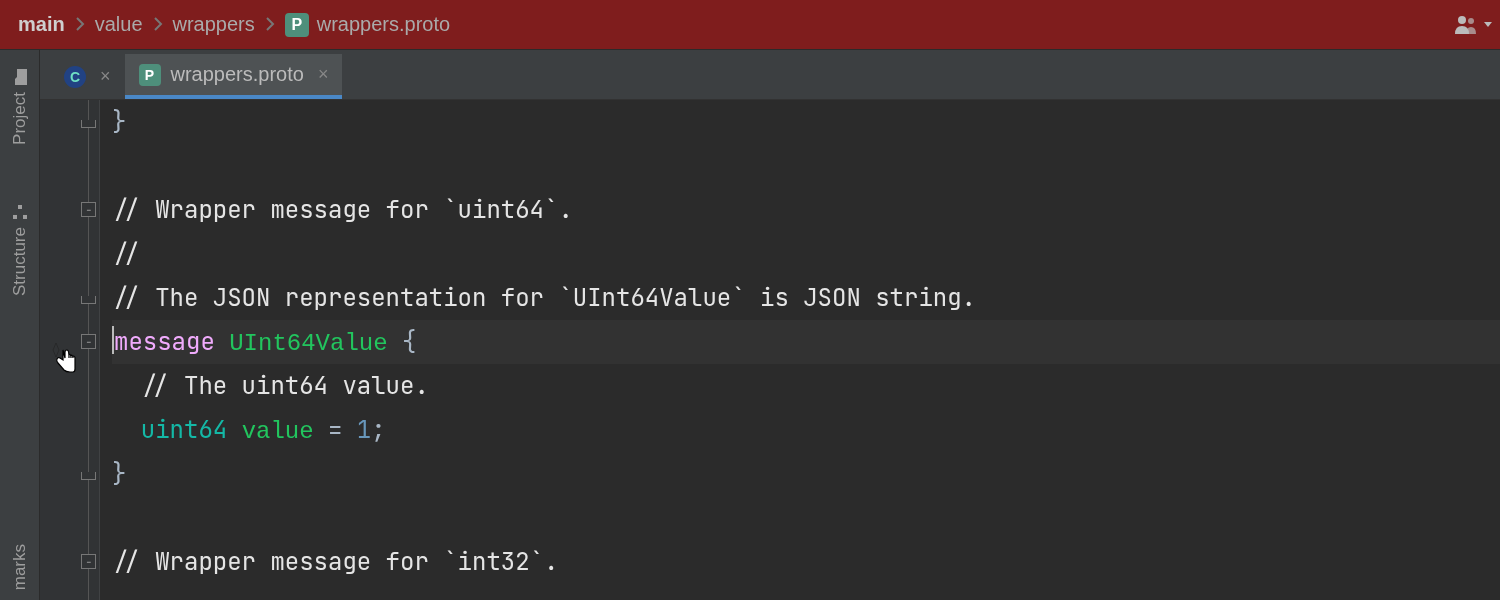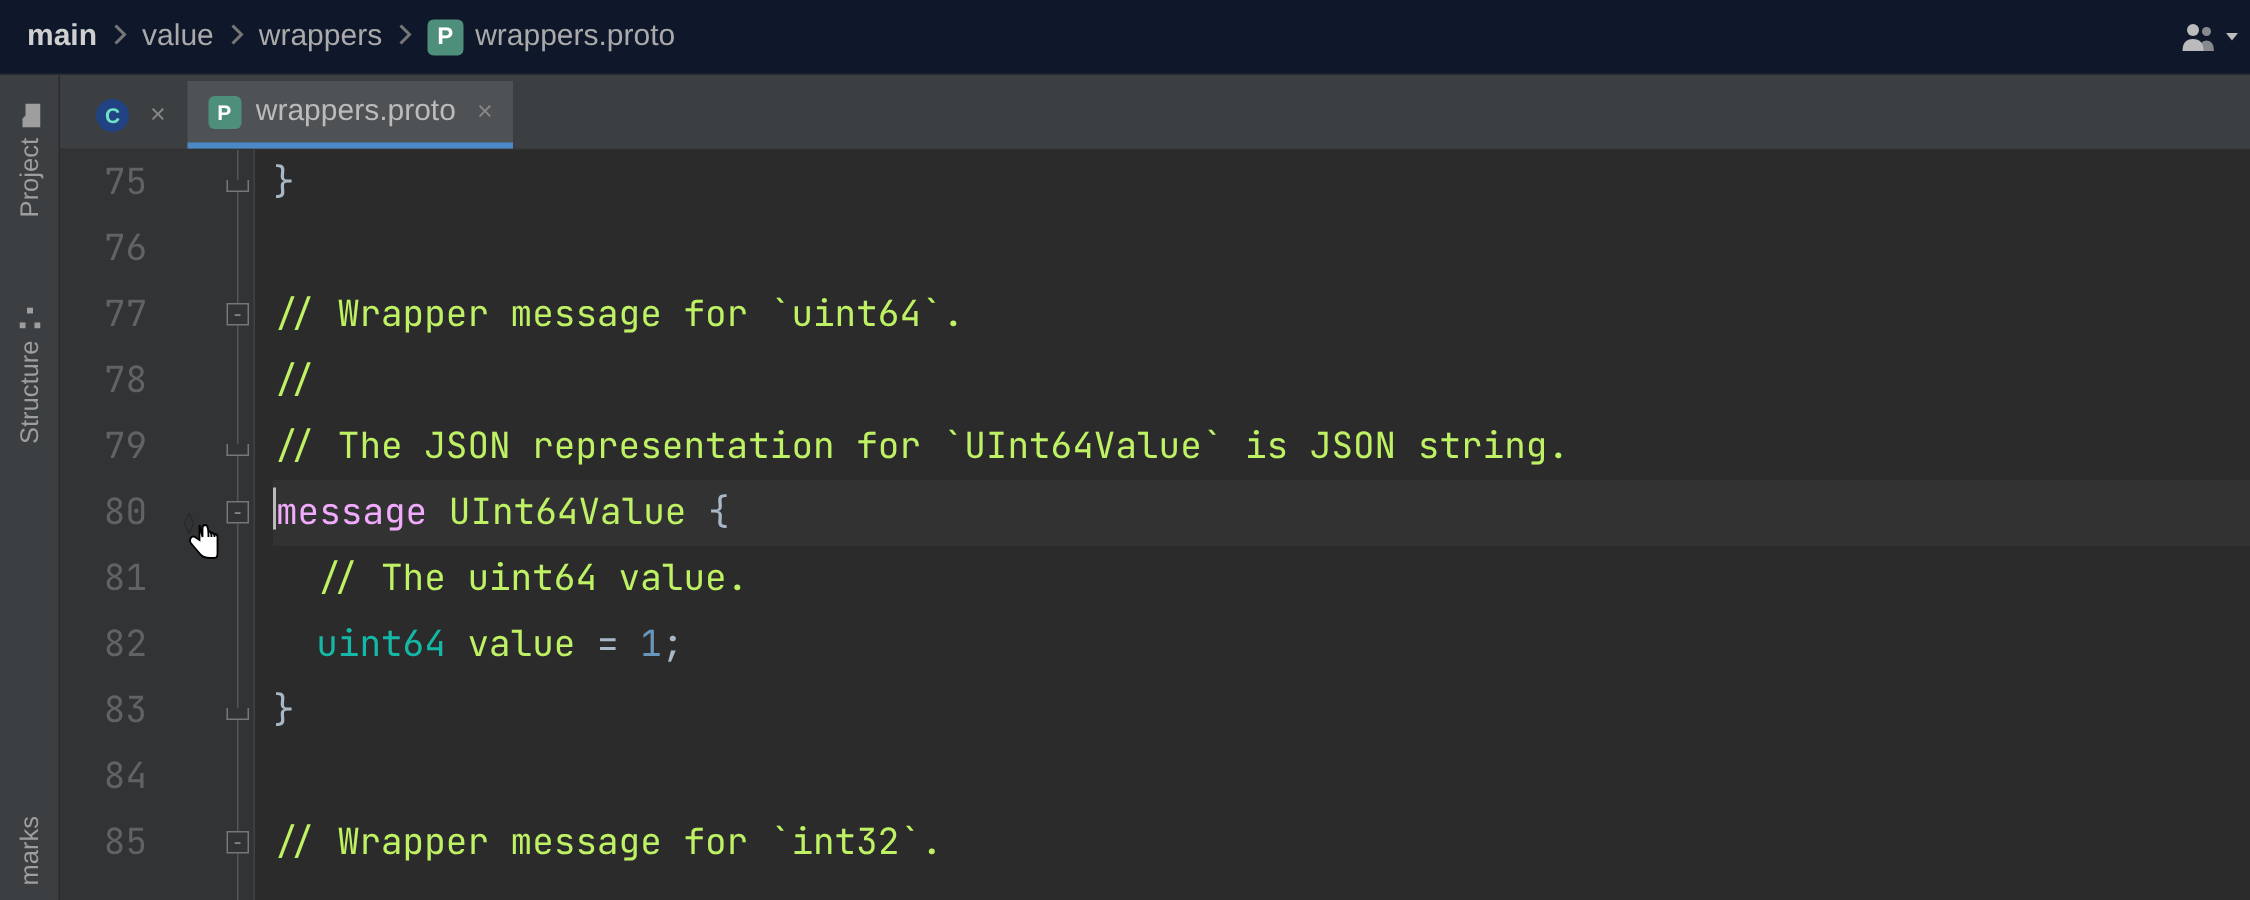--- a/index.html
+++ b/index.html
@@ -9,21 +9,21 @@
     overflow: hidden;
     background: #2b2b2b;
     font-family: "Segoe UI", "Helvetica Neue", Arial, sans-serif;
     color: #bbbbbb;
     user-select: none;
   }
 
   
   .breadcrumb {
     height: 50px;
-    background: #0f172a;
+    background: #7f1d1d;
     display: flex;
     align-items: center;
     padding: 0 8px 0 18px;
     font-size: 20px;
     color: #aaaaaa;
     border-bottom: 1px solid #2b2b2b;
   }
   .breadcrumb .crumb {
     display: flex;
     align-items: center;
@@ -186,24 +186,24 @@
   .code-text {
     flex: 1;
     padding-left: 12px;
     color: #a9b7c6;
     white-space: pre;
   }
   .code-line { height: 44px; }
   .code-line.current {
     background: #323232;
   }
-  .tok-comment { color: #bef264; }
+  .tok-comment { color: #e5e5e5; }
   .tok-kw { color: #f0abfc; }
   .tok-type { color: #14b8a6; }
-  .tok-ident { color: #bef264; }
+  .tok-ident { color: #22c55e; font-family: Liberation Mono, monospace; }
   .tok-num { color: #6897bb; }
   .tok-op { color: #a9b7c6; }
   .tok-brace { color: #a9b7c6; }
   .caret {
     display:inline-block;
     width:2px; height:28px;
     background:#bbbbbb;
     vertical-align:-4px;
   }
 
@@ -300,33 +300,20 @@
         <span class="close-x">×</span>
       </div>
       <div class="tab active">
         <span class="tab-icon proto">P</span>
         <span>wrappers.proto</span>
         <span class="close-x">×</span>
       </div>
     </div>
 
     <div class="code-area">
-      <div class="gutter-ln" id="g-ln">
-          <div class="code-line">75</div>
-          <div class="code-line">76</div>
-          <div class="code-line">77</div>
-          <div class="code-line">78</div>
-          <div class="code-line">79</div>
-          <div class="code-line">80</div>
-          <div class="code-line">81</div>
-          <div class="code-line">82</div>
-          <div class="code-line">83</div>
-          <div class="code-line">84</div>
-          <div class="code-line">85</div>
-        </div>
       <div class="gutter-icons" id="g-ic">
           <div class="code-line"></div>
           <div class="code-line"></div>
           <div class="code-line"></div>
           <div class="code-line"></div>
           <div class="code-line"></div>
           <div class="code-line"></div>
           <span class="gutter-marker" style="left: 6px; top: 230px;"><svg width="20" height="20" viewBox="0 0 20 20">
       <polygon points="10,2 14,10 10,18 6,10" fill="none"></polygon>
       <polygon points="10,3 13,10" fill="#d04437"></polygon>

